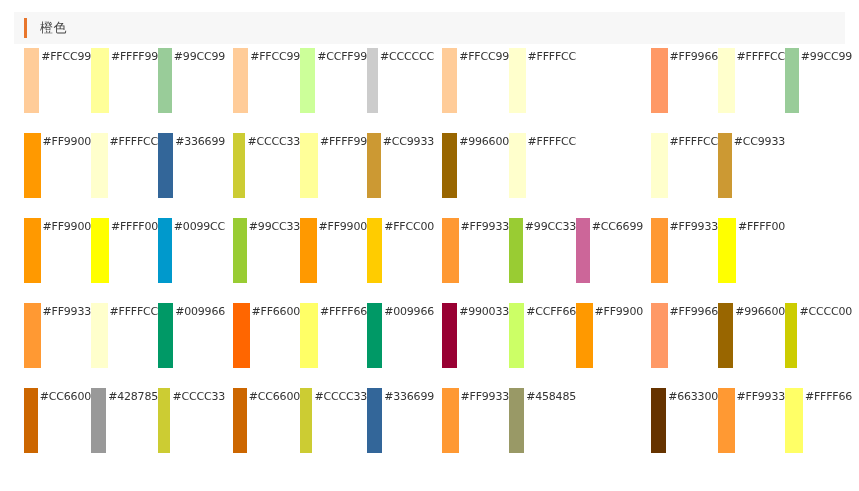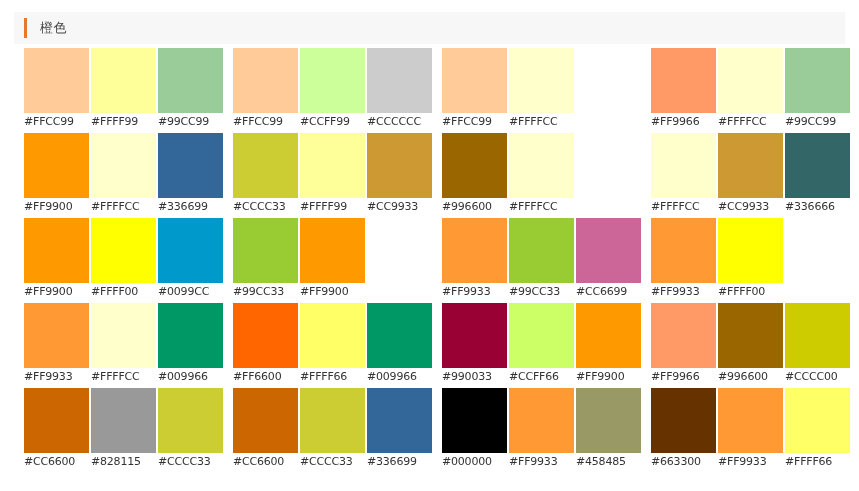--- a/index.html
+++ b/index.html
@@ -63,21 +63,21 @@
   .palette-group {
     display: flex;
     width: 201px;
     margin-right: 8px;
     flex: 0 0 auto;
   }
   .swatch-cell {
     width: 67px;
     flex: 0 0 auto;
     display: flex;
-    flex-direction: column;
+    flex-direction: row;
     align-items: stretch;
   }
   .swatch {
     height: 65px;
     width: 65px;
     margin-right: 2px;
   }
   .swatch-label {
     font-size: 11px;
     line-height: 18px;
@@ -193,24 +193,20 @@
         </div>
         <div class="palette-group">
           <div class="swatch-cell">
             <div class="swatch" style="background: rgb(255, 255, 204);"></div>
             <div class="swatch-label">#FFFFCC</div>
           </div>
           <div class="swatch-cell">
             <div class="swatch" style="background: rgb(204, 153, 51);"></div>
             <div class="swatch-label">#CC9933</div>
           </div>
-          <div class="swatch-cell">
-            <div class="swatch" style="background: rgb(51, 102, 102);"></div>
-            <div class="swatch-label">#336666</div>
-          </div>
         </div>
       </div>
       <div class="palette-row">
         <div class="palette-group">
           <div class="swatch-cell">
             <div class="swatch" style="background: rgb(255, 153, 0);"></div>
             <div class="swatch-label">#FF9900</div>
           </div>
           <div class="swatch-cell">
             <div class="swatch" style="background: rgb(255, 255, 0);"></div>
@@ -223,20 +219,24 @@
         </div>
         <div class="palette-group">
           <div class="swatch-cell">
             <div class="swatch" style="background: rgb(153, 204, 51);"></div>
             <div class="swatch-label">#99CC33</div>
           </div>
           <div class="swatch-cell">
             <div class="swatch" style="background: rgb(255, 153, 0);"></div>
             <div class="swatch-label">#FF9900</div>
           </div>
+          <div class="swatch-cell">
+            <div class="swatch" style="background: rgb(255, 204, 0);"></div>
+            <div class="swatch-label">#FFCC00</div>
+          </div>
         </div>
         <div class="palette-group">
           <div class="swatch-cell">
             <div class="swatch" style="background: rgb(255, 153, 51);"></div>
             <div class="swatch-label">#FF9933</div>
           </div>
           <div class="swatch-cell">
             <div class="swatch" style="background: rgb(153, 204, 51);"></div>
             <div class="swatch-label">#99CC33</div>
           </div>
@@ -315,21 +315,21 @@
         </div>
       </div>
       <div class="palette-row">
         <div class="palette-group">
           <div class="swatch-cell">
             <div class="swatch" style="background: rgb(204, 102, 0);"></div>
             <div class="swatch-label">#CC6600</div>
           </div>
           <div class="swatch-cell">
             <div class="swatch" style="background: rgb(153, 153, 153);"></div>
-            <div class="swatch-label">#828115</div>
+            <div class="swatch-label">#428785</div>
           </div>
           <div class="swatch-cell">
             <div class="swatch" style="background: rgb(204, 204, 51);"></div>
             <div class="swatch-label">#CCCC33</div>
           </div>
         </div>
         <div class="palette-group">
           <div class="swatch-cell">
             <div class="swatch" style="background: rgb(204, 102, 0);"></div>
             <div class="swatch-label">#CC6600</div>
@@ -338,24 +338,20 @@
             <div class="swatch" style="background: rgb(204, 204, 51);"></div>
             <div class="swatch-label">#CCCC33</div>
           </div>
           <div class="swatch-cell">
             <div class="swatch" style="background: rgb(51, 102, 153);"></div>
             <div class="swatch-label">#336699</div>
           </div>
         </div>
         <div class="palette-group">
           <div class="swatch-cell">
-            <div class="swatch" style="background: rgb(0, 0, 0);"></div>
-            <div class="swatch-label">#000000</div>
-          </div>
-          <div class="swatch-cell">
             <div class="swatch" style="background: rgb(255, 153, 51);"></div>
             <div class="swatch-label">#FF9933</div>
           </div>
           <div class="swatch-cell">
             <div class="swatch" style="background: rgb(153, 153, 102);"></div>
             <div class="swatch-label">#458485</div>
           </div>
         </div>
         <div class="palette-group">
           <div class="swatch-cell">

